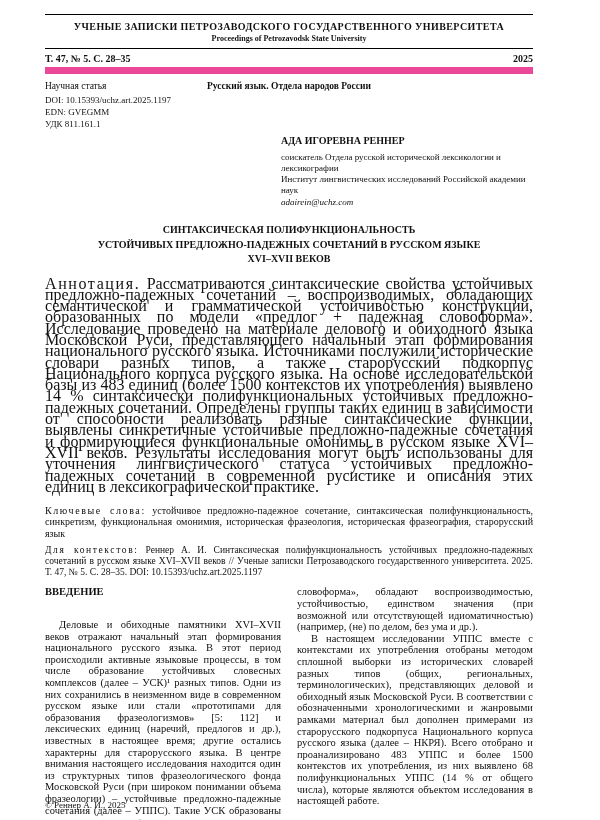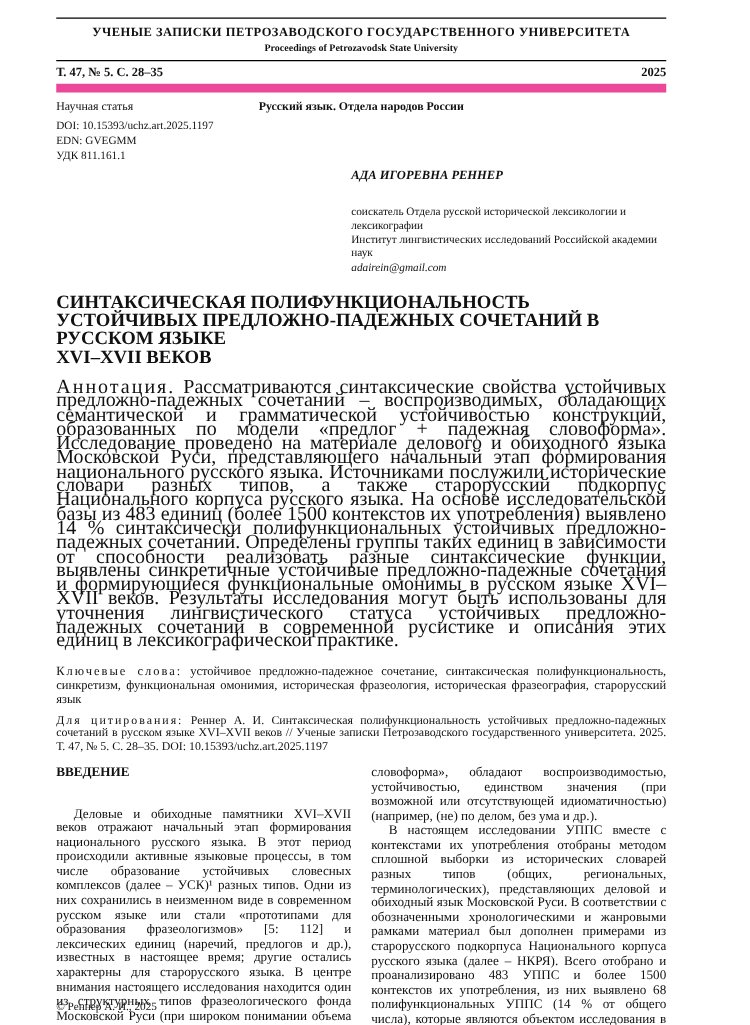--- a/index.html
+++ b/index.html
@@ -39,27 +39,27 @@
   .meta-line { font-size: 9px; line-height: 12px; }
   
   .author-block {
     width: 252px;
     margin-left: auto;
     margin-top: 5px;
     font-size: 9px;
     line-height: 11px;
     text-align: left;
   }
-  .author-name { font-size: 10px; font-weight: bold; margin-bottom: 18px; font-style: italic; }
+  .author-name { font-size: 10px; font-weight: bold; margin-bottom: 6px; }
   .author-email { font-style: italic; margin-top: 1px; }
   
   .article-title {
     margin-top: 15px;
-    text-align: left;
-    font-size: 15px;
+    text-align: center;
+    font-size: 10px;
     font-weight: bold;
     line-height: 14.5px;
   }
   
   .abstract { margin-top: 11px; font-size: 16px; line-height: 11.3px; text-align: justify; }
   .spaced-label { letter-spacing: 1.6px; }
   .keywords { margin-top: 13px; font-size: 10px; line-height: 11.3px; text-align: justify; }
   .citation { margin-top: 6px; font-size: 9.5px; line-height: 10.8px; text-align: justify; }
   
   .columns {
@@ -100,34 +100,34 @@
     </div>
     <div class="meta-line">DOI: 10.15393/uchz.art.2025.1197</div>
     <div class="meta-line">EDN: GVEGMM</div>
     <div class="meta-line">УДК 811.161.1</div>
   </div>
 
   <div class="author-block">
     <div class="author-name">АДА ИГОРЕВНА РЕННЕР</div>
     <div>соискатель Отдела русской исторической лексикологии и лексикографии</div>
     <div>Институт лингвистических исследований Российской академии наук</div>
-    <div class="author-email">adairein@gmail.com</div>
+    <div class="author-email">adairein@uchz.com</div>
   </div>
 
   <div class="article-title">
     <div>СИНТАКСИЧЕСКАЯ ПОЛИФУНКЦИОНАЛЬНОСТЬ</div>
     <div>УСТОЙЧИВЫХ ПРЕДЛОЖНО-ПАДЕЖНЫХ СОЧЕТАНИЙ В РУССКОМ ЯЗЫКЕ</div>
     <div>XVI–XVII ВЕКОВ</div>
   </div>
 
   <p class="abstract"><span class="spaced-label">Аннотация.</span><span> Рассматриваются синтаксические свойства устойчивых предложно-падежных сочетаний – воспроизводимых, обладающих семантической и грамматической устойчивостью конструкций, образованных по модели «предлог + падежная словоформа». Исследование проведено на материале делового и обиходного языка Московской Руси, представляющего начальный этап формирования национального русского языка. Источниками послужили исторические словари разных типов, а также старорусский подкорпус Национального корпуса русского языка. На основе исследовательской базы из 483 единиц (более 1500 контекстов их употребления) выявлено 14 % синтаксически полифункциональных устойчивых предложно-падежных сочетаний. Определены группы таких единиц в зависимости от способности реализовать разные синтаксические функции, выявлены синкретичные устойчивые предложно-падежные сочетания и формирующиеся функциональные омонимы в русском языке XVI–XVII веков. Результаты исследования могут быть использованы для уточнения лингвистического статуса устойчивых предложно-падежных сочетаний в современной русистике и описания этих единиц в лексикографической практике.</span></p>
 
   <p class="keywords"><span class="spaced-label">Ключевые слова:</span><span> устойчивое предложно-падежное сочетание, синтаксическая полифункциональность, синкретизм, функциональная омонимия, историческая фразеология, историческая фразеография, старорусский язык</span></p>
 
-  <p class="citation"><span class="spaced-label">Для цитирования:</span><span> Реннер А. И. Синтаксическая полифункциональность устойчивых предложно-падежных сочетаний в русском языке XVI–XVII веков // Ученые записки Петрозаводского государственного университета. 2025. Т. 47, № 5. С. 28–35. DOI: 10.15393/uchz.art.2025.1197</span></p>
+  <p class="citation"><span class="spaced-label">Для контекстов:</span><span> Реннер А. И. Синтаксическая полифункциональность устойчивых предложно-падежных сочетаний в русском языке XVI–XVII веков // Ученые записки Петрозаводского государственного университета. 2025. Т. 47, № 5. С. 28–35. DOI: 10.15393/uchz.art.2025.1197</span></p>
 
   <div class="columns">
     <div class="col">
       <div class="section-heading">ВВЕДЕНИЕ</div>
       <p class="indent">Деловые и обиходные памятники XVI–XVII веков отражают начальный этап формирования национального русского языка. В этот период происходили активные языковые процессы, в том числе образование устойчивых словесных комплексов (далее – УСК)¹ разных типов. Одни из них сохранились в неизменном виде в современном русском языке или стали «прототипами для образования фразеологизмов» [5: 112] и лексических единиц (наречий, предлогов и др.), известных в настоящее время; другие остались характерны для старорусского языка. В центре внимания настоящего исследования находится один из структурных типов фразеологического фонда Московской Руси (при широком понимании объема фразеологии) – устойчивые предложно-падежные сочетания (далее – УППС). Такие УСК образованы по модели «предлог + падежная</p>
     </div>
     <div class="col">
       <p>словоформа», обладают воспроизводимостью, устойчивостью, единством значения (при возможной или отсутствующей идиоматичностью) (например, (не) по делом, без ума и др.).</p>
       <p class="indent">В настоящем исследовании УППС вместе с контекстами их употребления отобраны методом сплошной выборки из исторических словарей разных типов (общих, региональных, терминологических), представляющих деловой и обиходный язык Московской Руси. В соответствии с обозначенными хронологическими и жанровыми рамками материал был дополнен примерами из старорусского подкорпуса Национального корпуса русского языка (далее – НКРЯ). Всего отобрано и проанализировано 483 УППС и более 1500 контекстов их употребления, из них выявлено 68 полифункциональных УППС (14 % от общего числа), которые являются объектом исследования в настоящей работе.</p>
     </div>

